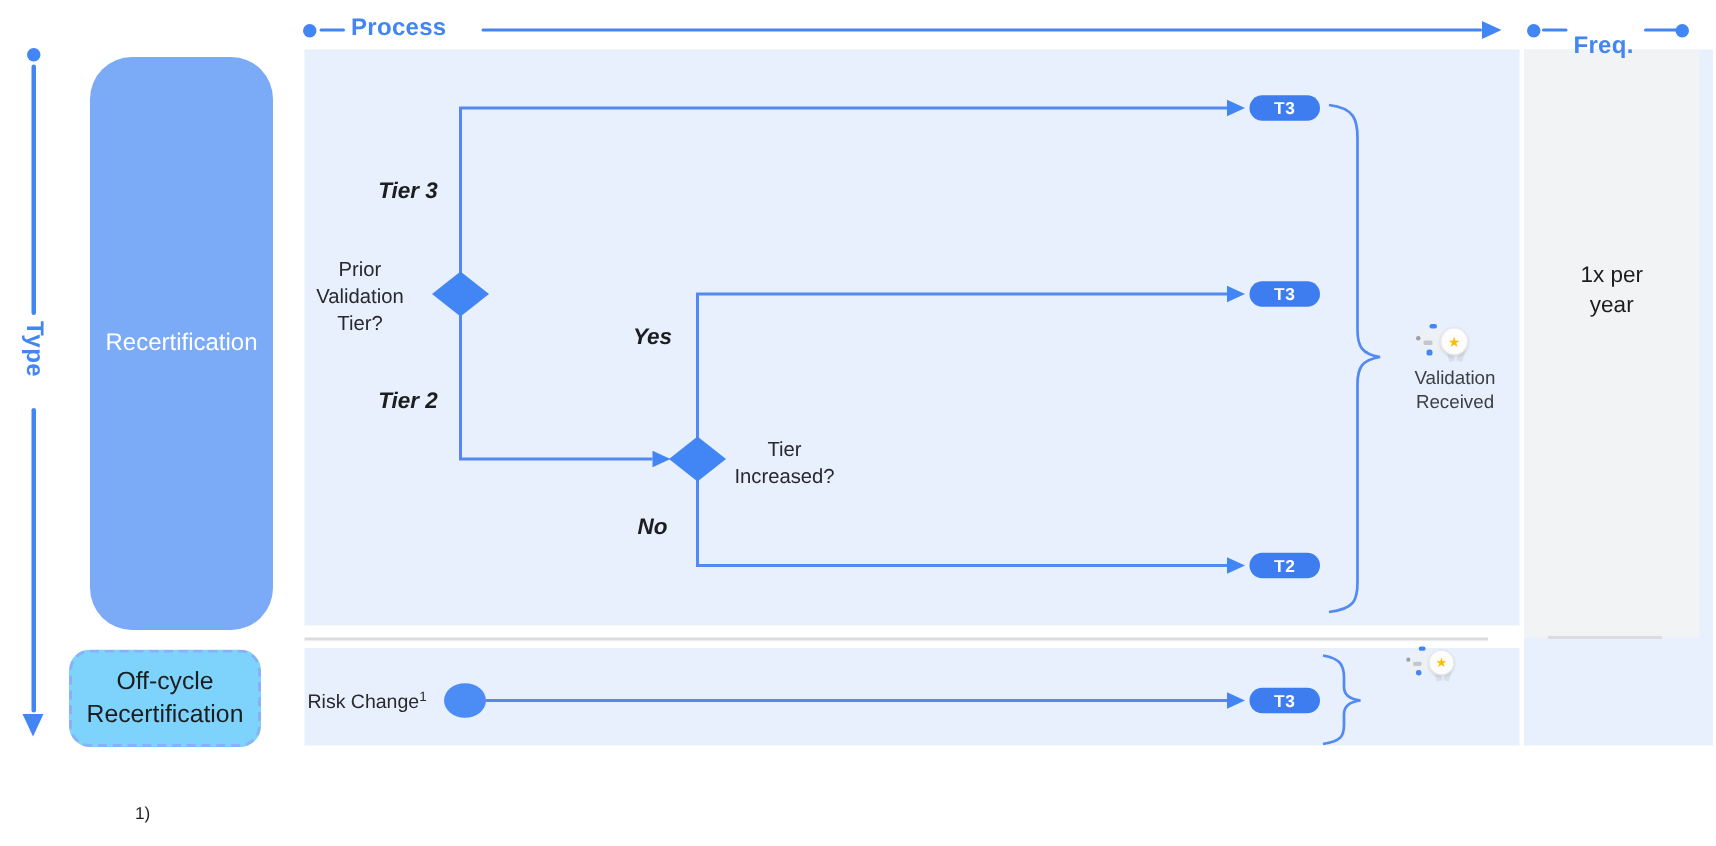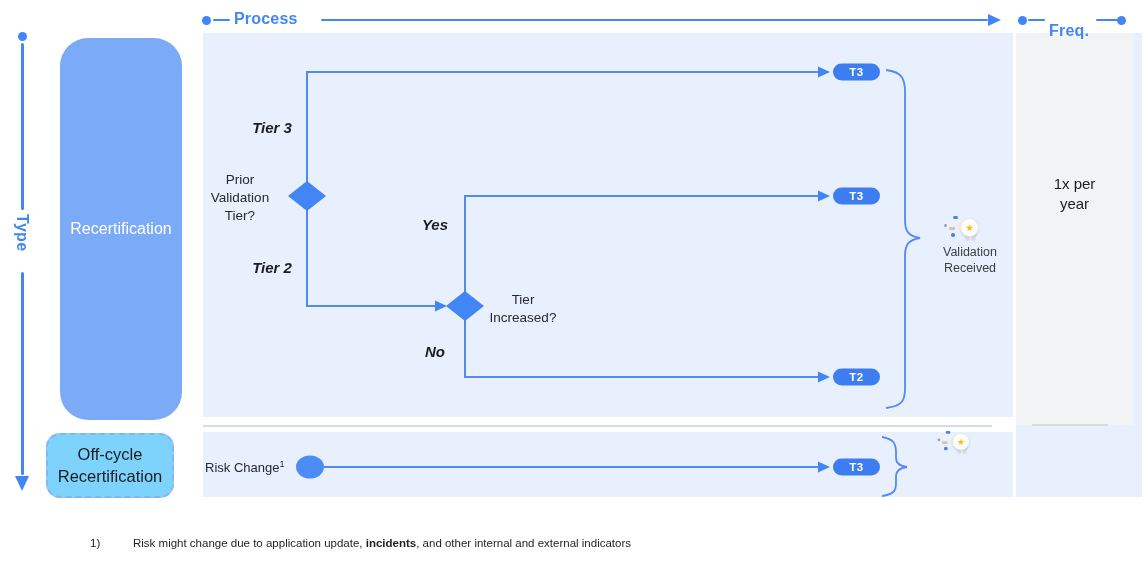--- a/index.html
+++ b/index.html
@@ -165,17 +165,14 @@
 
   <div class="risk-label">
     <span>Risk Change</span><sup>1</sup>
   </div>
 
   <div class="freq-annual">
     <div class="inner">1x per year</div>
   </div>
 
   <div class="footnote" style="left:90px;">1)</div>
-  <div class="footnote" style="left:133px;">
-    <span>Risk might change due to application update, </span><b>incidents</b><span>, and other internal and external indicators</span>
-  </div>
 
 </div>
 
 </body></html>

